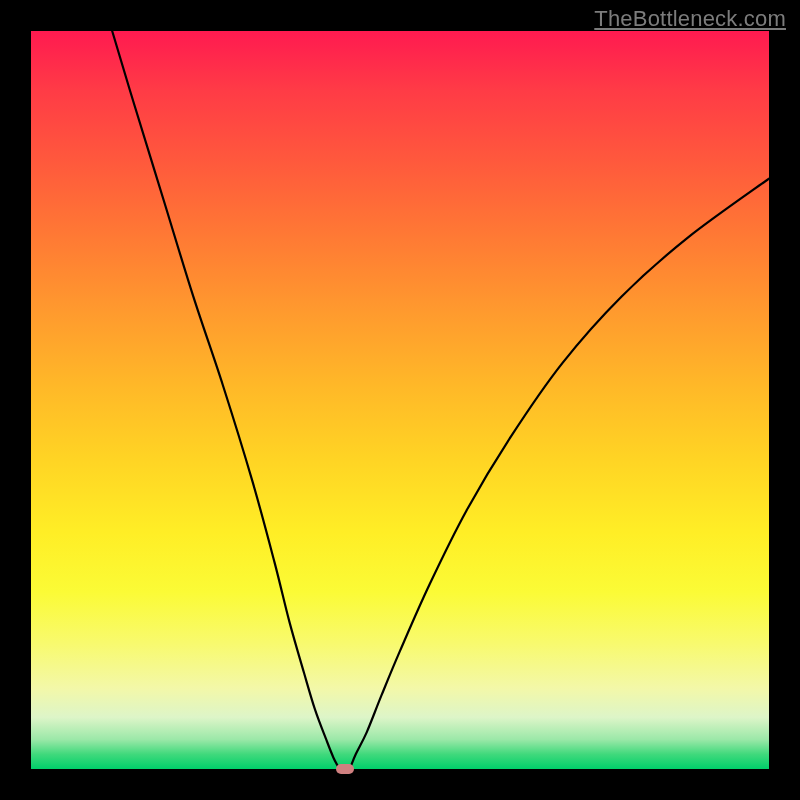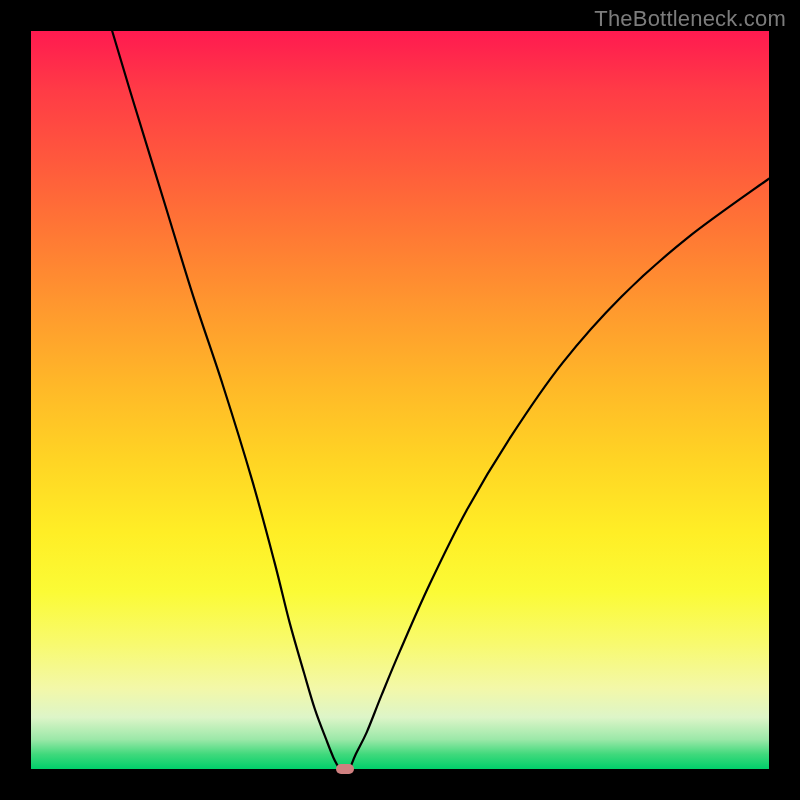--- a/index.html
+++ b/index.html
@@ -51,20 +51,21 @@
   }
   .watermark {
     position: absolute;
     top: 6px;
     right: 14px;
     font-family: Arial, Helvetica, sans-serif;
     font-size: 22px;
     color: #7c7c7c;
     letter-spacing: 0.2px;
     user-select: none;
+    text-decoration: underline;
   }
   .marker {
     position: absolute;
     width: 18px;
     height: 10px;
     border-radius: 5px;
     background: #d08080;
     transform: translate(-50%, -50%);
   }
 </style>

